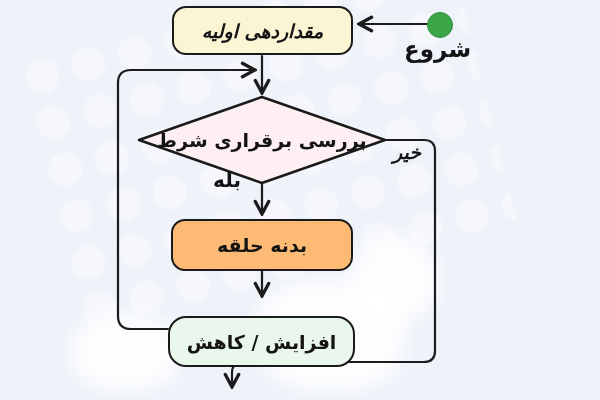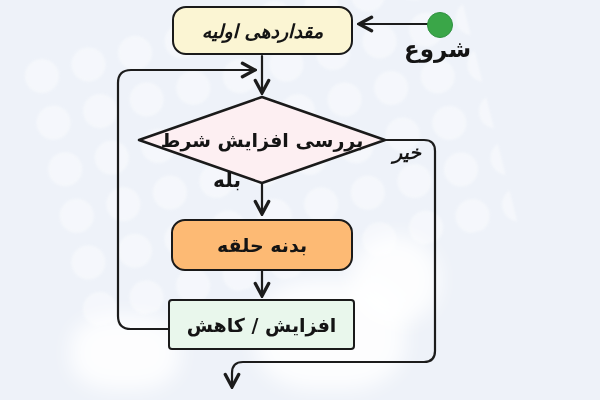--- a/index.html
+++ b/index.html
@@ -25,21 +25,21 @@
   .wire{fill:none;stroke:#1c1c1c;stroke-width:2.2;stroke-linecap:round;}
   
   .node{
     position:absolute;display:flex;align-items:center;justify-content:center;
     border:2.5px solid #1a1a1a;border-radius:14px;
     font-weight:bold;font-size:19px;color:#141414;direction:rtl;text-align:center;
     box-sizing:border-box;
   }
   .node-init {left:172px;top:6px;  width:181px;height:49px;background:#fbf5d3;font-style:italic;}
   .node-body {left:171px;top:219px;width:182px;height:52px;background:#fdba74;}
-  .node-update{left:168px;top:299px;width:187px;height:51px;background:#e9f7ec;border-radius:4px;}
+  .node-update{left:168px;top:316px;width:187px;height:51px;background:#e9f7ec;border-radius:18px;}
   .diamond-label{
     position:absolute;left:152px;top:122px;width:220px;height:36px;
     display:flex;align-items:center;justify-content:center;
     font-weight:bold;font-size:19px;color:#141414;direction:rtl;text-align:center;
   }
   .edge-label,.start-label{
     position:absolute;font-weight:bold;color:#141414;direction:rtl;text-align:center;
   }
   .lbl-start{left:405px;top:36px;width:66px;font-size:23px;}
   .lbl-yes {left:205px;top:168px;width:44px;font-size:20px;}
@@ -74,21 +74,21 @@
 
     <path class="wire" d="M 386 140 L 424 140 Q 435 140 435 151 L 435 351 Q 435 362 424 362 L 243 362 Q 232 362 232 373 L 232 385" marker-end="url(#arrow)"></path>
 
     <polygon points="262,97 385,140 262,183 139,140" fill="#fdeff2" stroke="#1a1a1a" stroke-width="2.5" stroke-linejoin="round"></polygon>
 
     <circle cx="440" cy="25" r="12.5" fill="#3aa648" stroke="#2f9140" stroke-width="1"></circle>
   </svg>
 
   <div class="node node-init">مقداردهی اولیه</div>
 
-  <div class="diamond-label">بررسی افزایش شرط</div>
+  <div class="diamond-label">بررسی برقراری شرط</div>
 
   <div class="node node-body">بدنه حلقه</div>
 
   <div class="node node-update">افزایش / کاهش</div>
 
   <div class="start-label lbl-start">شروع</div>
 
   <div class="edge-label lbl-yes">بله</div>
 
   <div class="edge-label lbl-no">خیر</div>

